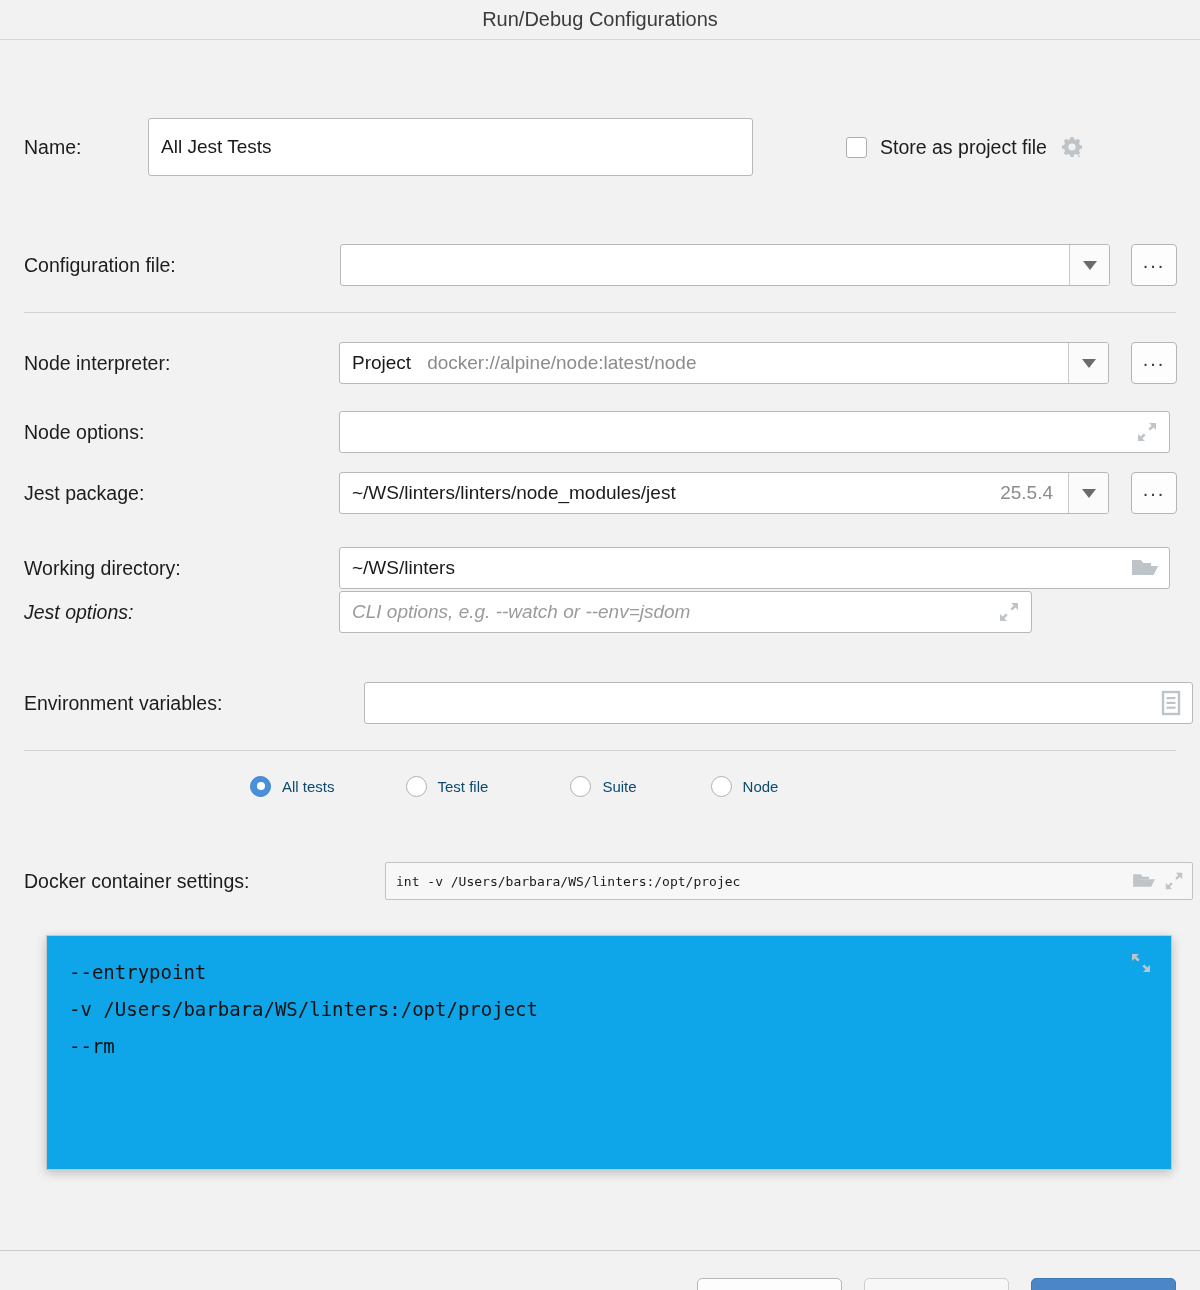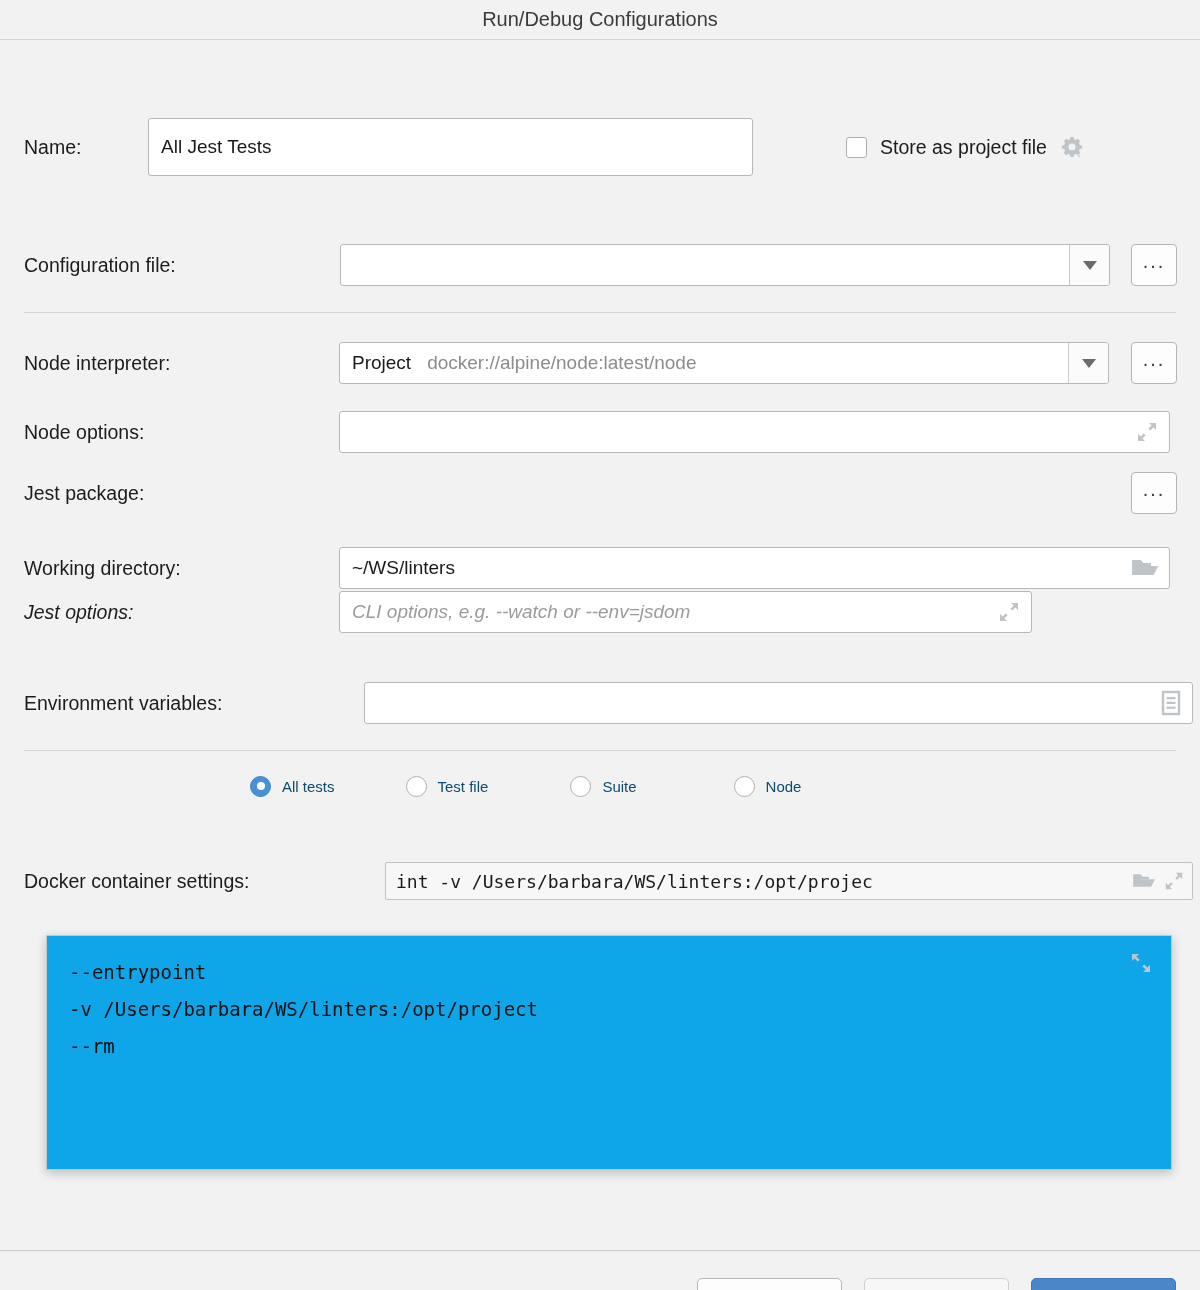--- a/index.html
+++ b/index.html
@@ -139,21 +139,21 @@
   .checkbox {
     width: 21px; height: 21px;
     border: 1px solid #adadad;
     border-radius: 3px;
     background: #fff;
     margin-right: 13px;
     flex: none;
   }
 
   
-  .mono { font-family: "DejaVu Sans Mono", monospace; font-size: 18px; }
+  .mono { font-family: "DejaVu Sans Mono", monospace; font-size: 13px; }
 
   .docker-field {
     position: relative;
     background: #f7f7f7;
     border: 1px solid #c2c2c2;
     border-radius: 2px;
     height: 38px;
     display: flex;
     align-items: center;
     padding: 0 58px 0 10px;
@@ -269,20 +269,27 @@
         <svg width="24" height="24" viewBox="0 0 24 24">
           <path class="icon-gray" d="M21 3h-7l2.6 2.6-3.2 3.2 1.8 1.8 3.2-3.2L21 10z"></path>
           <path class="icon-gray" d="M3 21h7l-2.6-2.6 3.2-3.2-1.8-1.8-3.2 3.2L3 14z"></path>
         </svg>
       </span>
     </div>
   </div>
 
   <div class="row" style="top:439px;height:28px;">
     <span class="label">Jest package:</span>
+    <div class="field" style="position:absolute;left:315px;width:770px;height:42px;padding-right:48px;">
+      <span class="val">~/WS/linters/linters/node_modules/jest</span>
+      <span class="val muted" style="position:absolute;right:55px;">25.5.4</span>
+      <span class="combo-arrow">
+        <span class="tri-down"></span>
+      </span>
+    </div>
     <div class="btn-dots" style="position:absolute;left:1098px;">
       <span>...</span>
     </div>
   </div>
 
   <div class="row" style="top:507px;height:42px;">
     <span class="label">Working directory:</span>
     <div class="field" style="position:absolute;left:315px;width:831px;height:42px;padding-right:48px;">
       <span class="val">~/WS/linters</span>
       <span class="tail-icon">
@@ -326,21 +333,21 @@
 
   <div class="radios" style="top:728px;left:250px;height:36px;">
     <div class="radio-item" style="margin-right:71px;">
       <span class="radio checked"></span>
       <span class="radio-label">All tests</span>
     </div>
     <div class="radio-item" style="margin-right:82px;">
       <span class="radio"></span>
       <span class="radio-label">Test file</span>
     </div>
-    <div class="radio-item" style="margin-right:97px;">
+    <div class="radio-item" style="margin-right:74px;">
       <span class="radio"></span>
       <span class="radio-label">Suite</span>
     </div>
     <div class="radio-item">
       <span class="radio"></span>
       <span class="radio-label">Node</span>
     </div>
   </div>
 
   <div class="row" style="top:822px;height:38px;">

